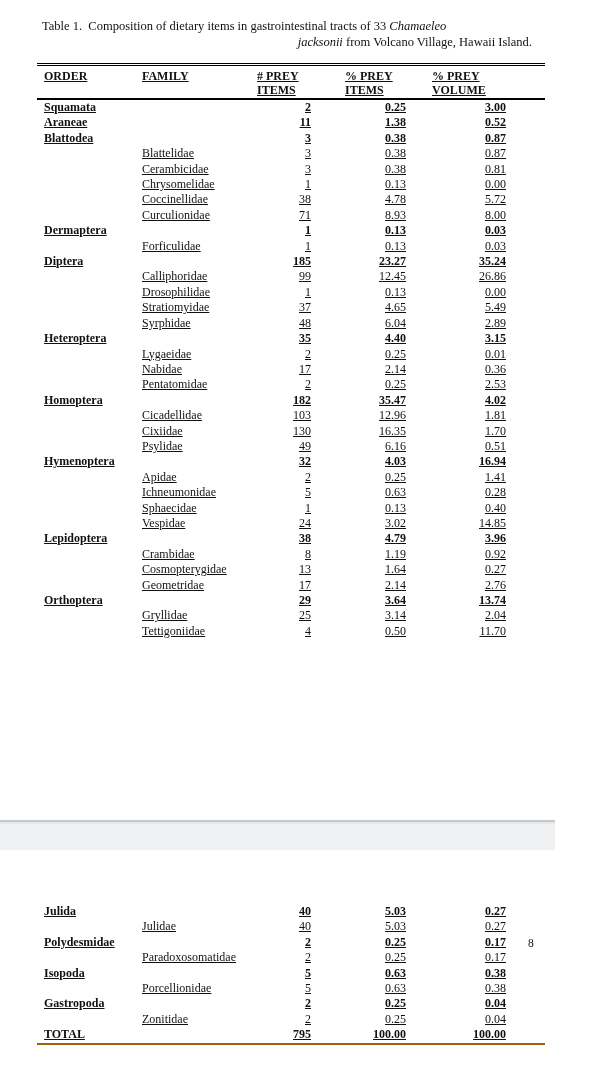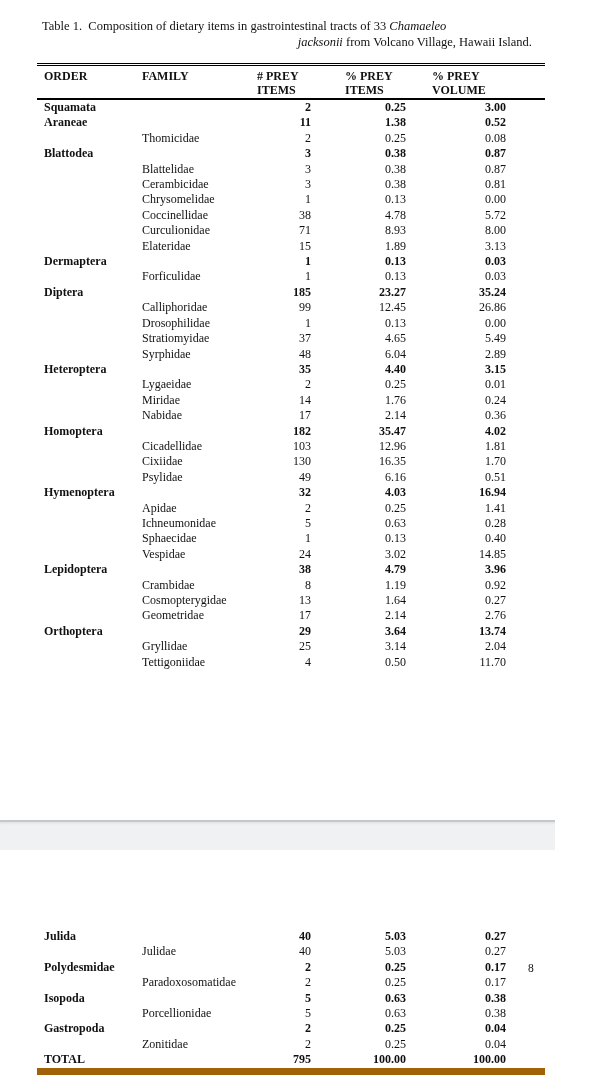--- a/index.html
+++ b/index.html
@@ -34,23 +34,24 @@
     line-height: 15.5px;
     white-space: pre-wrap;
   }
   .caption .line2 { display: block; padding-left: 53px; text-align: right; }
 
   table.diet {
     border-collapse: collapse;
     table-layout: fixed;
     width: 508px;
     margin-left: 37px;
+    text-decoration: underline;
   }
   .p1-table { margin-top: 13px; }
-  .p2-table { margin-top: 79px; }
+  .p2-table { margin-top: 54px; }
 
   col.c1 { width: 105px; }
   col.c2 { width: 115px; }
   col.c3 { width: 54px; }
   col.c4 { width: 95px; }
   col.c5 { width: 139px; }
 
   thead th {
     font-size: 12px;
     font-weight: bold;
@@ -72,21 +73,21 @@
     padding: 0;
     vertical-align: top;
     white-space: nowrap;
     overflow: hidden;
   }
   td:nth-child(1) { padding-left: 7px; }
   td:nth-child(3), td:nth-child(4), td:nth-child(5) { text-align: right; }
   td:nth-child(5) { padding-right: 39px; }
 
   tr.order-row td, tr.total-row td { font-weight: bold; }
-  tr.total-row td { border-bottom: 7px solid #a16207; }
+  tr.total-row td { border-bottom: 2px solid #a16207; }
 
   .page-num {
     position: absolute;
     top: 33px;
     left: 528px;
     font-size: 11.5px;
     line-height: 13px;
   }
 </style>
 </head>
@@ -136,27 +137,20 @@
             <td>0.25</td>
             <td>3.00</td>
           </tr>
           <tr class="order-row">
             <td>Araneae</td>
             <td></td>
             <td>11</td>
             <td>1.38</td>
             <td>0.52</td>
           </tr>
-          <tr>
-            <td></td>
-            <td>Thomicidae</td>
-            <td>2</td>
-            <td>0.25</td>
-            <td>0.08</td>
-          </tr>
           <tr class="order-row">
             <td>Blattodea</td>
             <td></td>
             <td>3</td>
             <td>0.38</td>
             <td>0.87</td>
           </tr>
           <tr>
             <td></td>
             <td>Blattelidae</td>
@@ -185,27 +179,20 @@
             <td>4.78</td>
             <td>5.72</td>
           </tr>
           <tr>
             <td></td>
             <td>Curculionidae</td>
             <td>71</td>
             <td>8.93</td>
             <td>8.00</td>
           </tr>
-          <tr>
-            <td></td>
-            <td>Elateridae</td>
-            <td>15</td>
-            <td>1.89</td>
-            <td>3.13</td>
-          </tr>
           <tr class="order-row">
             <td>Dermaptera</td>
             <td></td>
             <td>1</td>
             <td>0.13</td>
             <td>0.03</td>
           </tr>
           <tr>
             <td></td>
             <td>Forficulidae</td>
@@ -257,31 +244,31 @@
           </tr>
           <tr>
             <td></td>
             <td>Lygaeidae</td>
             <td>2</td>
             <td>0.25</td>
             <td>0.01</td>
           </tr>
           <tr>
             <td></td>
-            <td>Miridae</td>
-            <td>14</td>
-            <td>1.76</td>
-            <td>0.24</td>
-          </tr>
-          <tr>
-            <td></td>
             <td>Nabidae</td>
             <td>17</td>
             <td>2.14</td>
             <td>0.36</td>
+          </tr>
+          <tr>
+            <td></td>
+            <td>Pentatomidae</td>
+            <td>2</td>
+            <td>0.25</td>
+            <td>2.53</td>
           </tr>
           <tr class="order-row">
             <td>Homoptera</td>
             <td></td>
             <td>182</td>
             <td>35.47</td>
             <td>4.02</td>
           </tr>
           <tr>
             <td></td>

